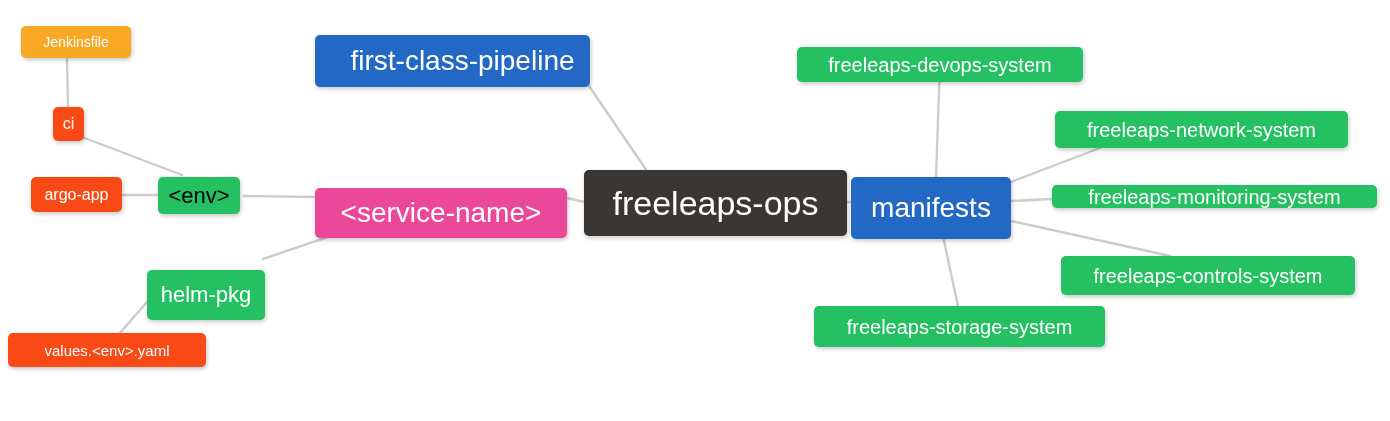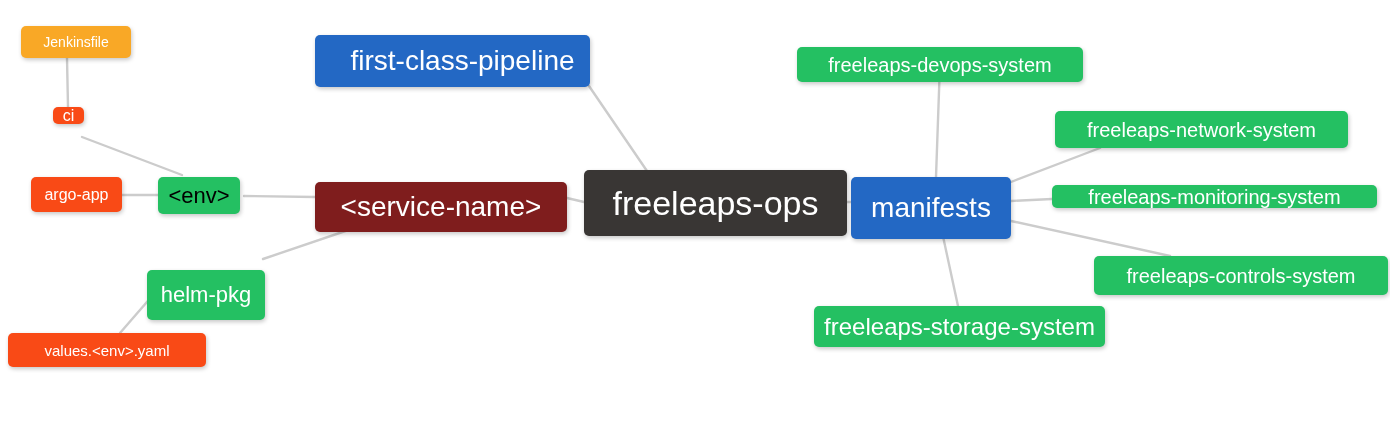--- a/index.html
+++ b/index.html
@@ -53,27 +53,27 @@
       <line x1="589" y1="86" x2="647" y2="171" stroke="#cccccc" stroke-width="2.4" stroke-linecap="round"></line>
       <line x1="847" y1="202" x2="851" y2="202" stroke="#cccccc" stroke-width="2.4" stroke-linecap="round"></line>
       <line x1="936" y1="177" x2="940" y2="63" stroke="#cccccc" stroke-width="2.4" stroke-linecap="round"></line>
       <line x1="1011" y1="182" x2="1100" y2="148" stroke="#cccccc" stroke-width="2.4" stroke-linecap="round"></line>
       <line x1="1011" y1="201" x2="1052" y2="199" stroke="#cccccc" stroke-width="2.4" stroke-linecap="round"></line>
       <line x1="1011" y1="221" x2="1170" y2="256" stroke="#cccccc" stroke-width="2.4" stroke-linecap="round"></line>
       <line x1="941" y1="227" x2="958" y2="306" stroke="#cccccc" stroke-width="2.4" stroke-linecap="round"></line>
     </svg>
 
 <div class="node" style="left: 21px; top: 26px; width: 110px; height: 32px; font-size: 14px; background: rgb(249, 168, 38); color: rgb(255, 255, 255);">Jenkinsfile</div>
-    <div class="node" style="left: 53px; top: 107px; width: 31px; height: 17px; font-size: 16px; background: rgb(249, 74, 22); color: rgb(255, 255, 255);">ci</div>
+    <div class="node" style="left: 53px; top: 107px; width: 31px; height: 34px; font-size: 16px; background: rgb(249, 74, 22); color: rgb(255, 255, 255);">ci</div>
     <div class="node" style="left: 31px; top: 177px; width: 91px; height: 35px; font-size: 16px; background: rgb(249, 74, 22); color: rgb(255, 255, 255);">argo-app</div>
     <div class="node" style="left: 158px; top: 177px; width: 82px; height: 37px; font-size: 22px; background: rgb(36, 192, 98); color: #000000;">&lt;env&gt;</div>
     <div class="node" style="left: 147px; top: 270px; width: 118px; height: 50px; font-size: 22px; background: rgb(36, 192, 98); color: rgb(255, 255, 255);">helm-pkg</div>
     <div class="node" style="left: 8px; top: 333px; width: 198px; height: 34px; font-size: 15px; background: rgb(249, 74, 22); color: rgb(255, 255, 255);">values.&lt;env&gt;.yaml</div>
     <div class="node" style="left: 315px; top: 35px; width: 275px; height: 52px; font-size: 28px; background: rgb(35, 104, 196); color: rgb(255, 255, 255); padding-left: 20px;">first-class-pipeline</div>
-    <div class="node" style="left: 315px; top: 182px; width: 252px; height: 50px; font-size: 28px; background: #7f1d1d; color: rgb(255, 255, 255);">&lt;service-name&gt;</div>
+    <div class="node" style="left: 315px; top: 188px; width: 252px; height: 50px; font-size: 28px; background: #ec4899; color: rgb(255, 255, 255);">&lt;service-name&gt;</div>
     <div class="node" style="left: 584px; top: 170px; width: 263px; height: 66px; font-size: 34px; background: rgb(57, 54, 52); color: rgb(255, 255, 255);">freeleaps-ops</div>
     <div class="node" style="left: 851px; top: 177px; width: 160px; height: 62px; font-size: 28px; background: rgb(35, 104, 196); color: rgb(255, 255, 255);">manifests</div>
     <div class="node" style="left: 797px; top: 28px; width: 286px; height: 35px; font-size: 20px; background: rgb(36, 192, 98); color: rgb(255, 255, 255); margin-top: 19px;">freeleaps-devops-system</div>
     <div class="node" style="left: 1055px; top: 111px; width: 293px; height: 37px; font-size: 20px; background: rgb(36, 192, 98); color: rgb(255, 255, 255);">freeleaps-network-system</div>
     <div class="node" style="left: 1052px; top: 185px; width: 325px; height: 23px; font-size: 20px; background: rgb(36, 192, 98); color: rgb(255, 255, 255);">freeleaps-monitoring-system</div>
-    <div class="node" style="left: 1094px; top: 256px; width: 294px; height: 39px; font-size: 20px; background: rgb(36, 192, 98); color: rgb(255, 255, 255);">freeleaps-controls-system</div>
-    <div class="node" style="left: 814px; top: 306px; width: 291px; height: 41px; font-size: 24px; background: rgb(36, 192, 98); color: rgb(255, 255, 255);">freeleaps-storage-system</div>
+    <div class="node" style="left: 1061px; top: 256px; width: 294px; height: 39px; font-size: 20px; background: rgb(36, 192, 98); color: rgb(255, 255, 255);">freeleaps-controls-system</div>
+    <div class="node" style="left: 814px; top: 306px; width: 291px; height: 41px; font-size: 20px; background: rgb(36, 192, 98); color: rgb(255, 255, 255);">freeleaps-storage-system</div>
   </div>
 
 </body></html>

